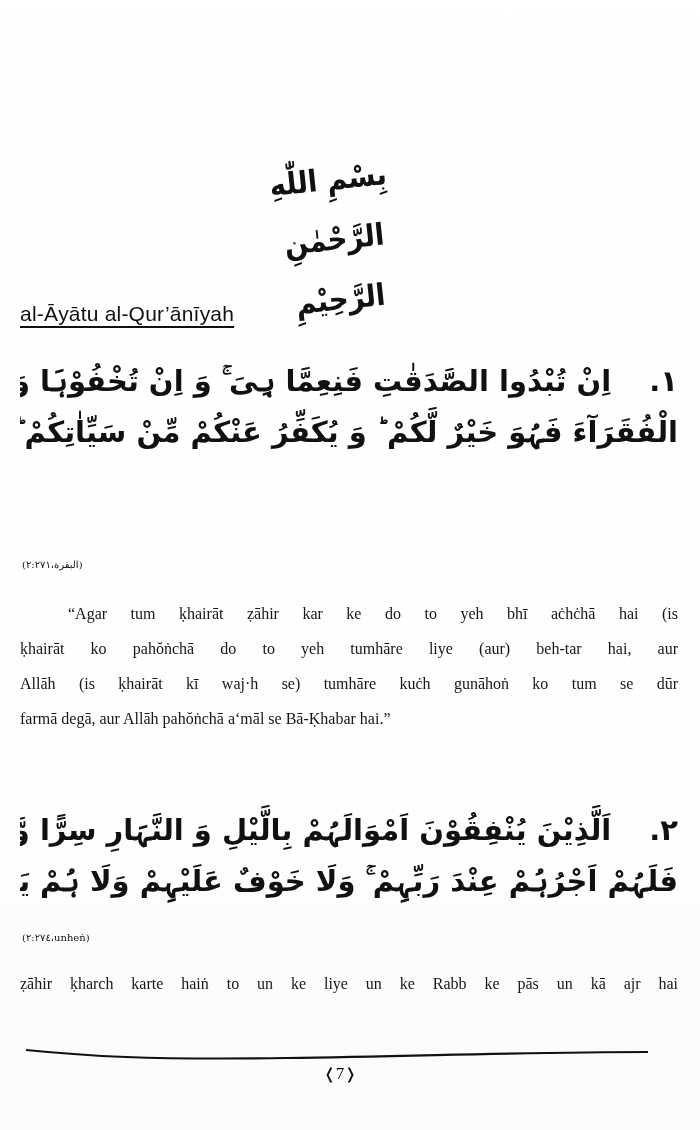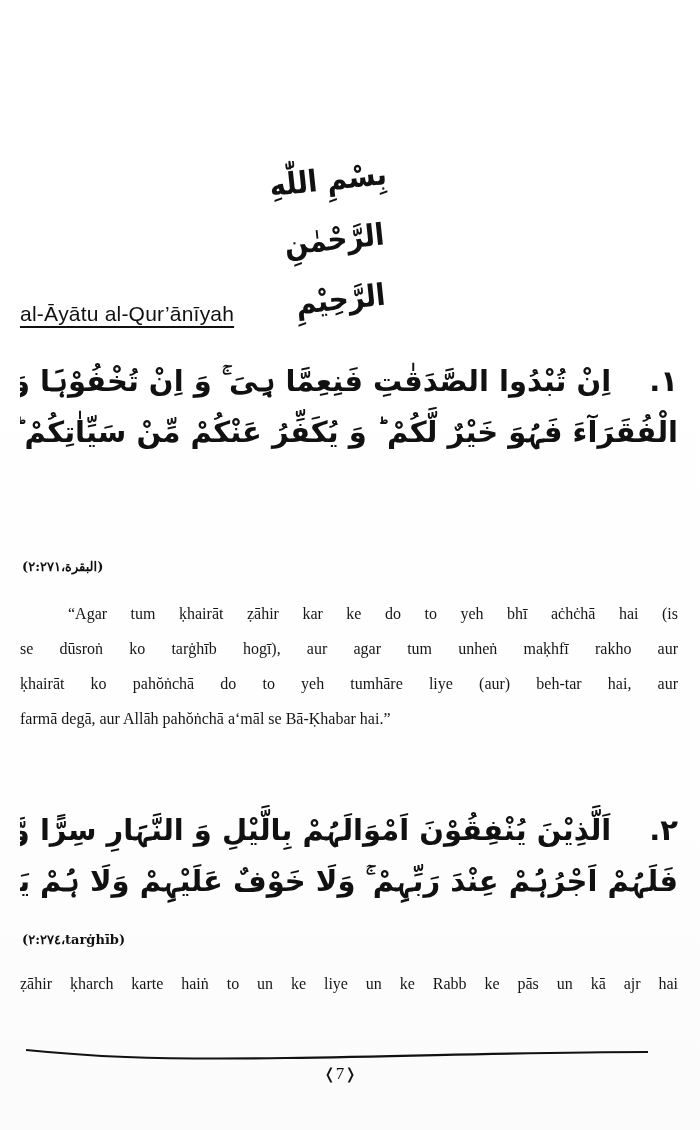--- a/index.html
+++ b/index.html
@@ -81,22 +81,22 @@
     .end-mark {
       font-weight: normal;
       font-size: 22px;
       margin-right: 4px;
     }
     .reference {
       position: absolute;
       left: 22px;
       direction: rtl;
       font-family: "DejaVu Serif", serif;
-      font-weight: bold;
-      font-size: 13px;
+      font-weight: normal;
+      font-size: 10px;
       color: #111;
     }
     .translation {
       position: absolute;
       left: 20px;
       width: 658px;
       font-family: "Liberation Serif", serif;
       font-size: 16px;
       line-height: 35px;
       color: #161616;
@@ -147,31 +147,31 @@
 
   <div class="arabic-block" style="top:356px;">
     <span class="arabic-line justify"><span class="verse-num">١.</span><span>اِنْ تُبْدُوا الصَّدَقٰتِ فَنِعِمَّا ہِیَ ۚ وَ اِنْ تُخْفُوْہَا وَ تُؤْتُوْہَا</span></span>
     <span class="arabic-line justify">الْفُقَرَآءَ فَہُوَ خَیْرٌ لَّکُمْ ؕ وَ یُکَفِّرُ عَنْکُمْ مِّنْ سَیِّاٰتِکُمْ ؕ وَ اللّٰہُ بِمَا</span>
   </div>
 
   <div class="reference" style="top:559px;">(البقرة،٢:٢٧١)</div>
 
   <div class="translation" style="top:596px;">
     <span class="line first">“Agar tum ḳhairāt ẓāhir kar ke do to yeh bhī aċhċhā hai (is</span>
-    <span class="line">se dūsroṅ ko tarġhīb hogī), aur agar tum unheṅ maḳhfī rakho aur</span>
     <span class="line">ḳhairāt ko pahŏṅchā do to yeh tumhāre liye (aur) beh-tar hai, aur</span>
+    <span class="line">Allāh (is ḳhairāt kī waj·h se) tumhāre kuċh gunāhoṅ ko tum se dūr</span>
     <span class="line last">farmā degā, aur Allāh pahŏṅchā a‘māl se Bā-Ḳhabar hai.”</span>
   </div>
 
   <div class="arabic-block" style="top:805px;">
     <span class="arabic-line justify"><span class="verse-num">٢.</span><span>اَلَّذِیْنَ یُنْفِقُوْنَ اَمْوَالَہُمْ بِالَّیْلِ وَ النَّہَارِ سِرًّا وَّ عَلَانِیَۃً</span></span>
     <span class="arabic-line"><span>فَلَہُمْ اَجْرُہُمْ عِنْدَ رَبِّہِمْ ۚ وَلَا خَوْفٌ عَلَیْہِمْ وَلَا ہُمْ یَحْزَنُوْنَ</span> </span>
   </div>
 
-  <div class="reference" style="top:932px;">(tarġhīb،٢:٢٧٤)</div>
+  <div class="reference" style="top:932px;">(unheṅ،٢:٢٧٤)</div>
 
   <div class="translation" style="top:966px;">
     <span class="line">ẓāhir ḳharch karte haiṅ to un ke liye un ke Rabb ke pās un kā ajr hai</span>
   </div>
 
   <svg class="footer-rule" viewBox="0 0 622 14">
     <path d="M0 4 C 60 10, 120 14, 260 12 S 500 6, 622 6" stroke="#111" stroke-width="2.2" fill="none"></path>
   </svg>
 
   <div class="page-number">

